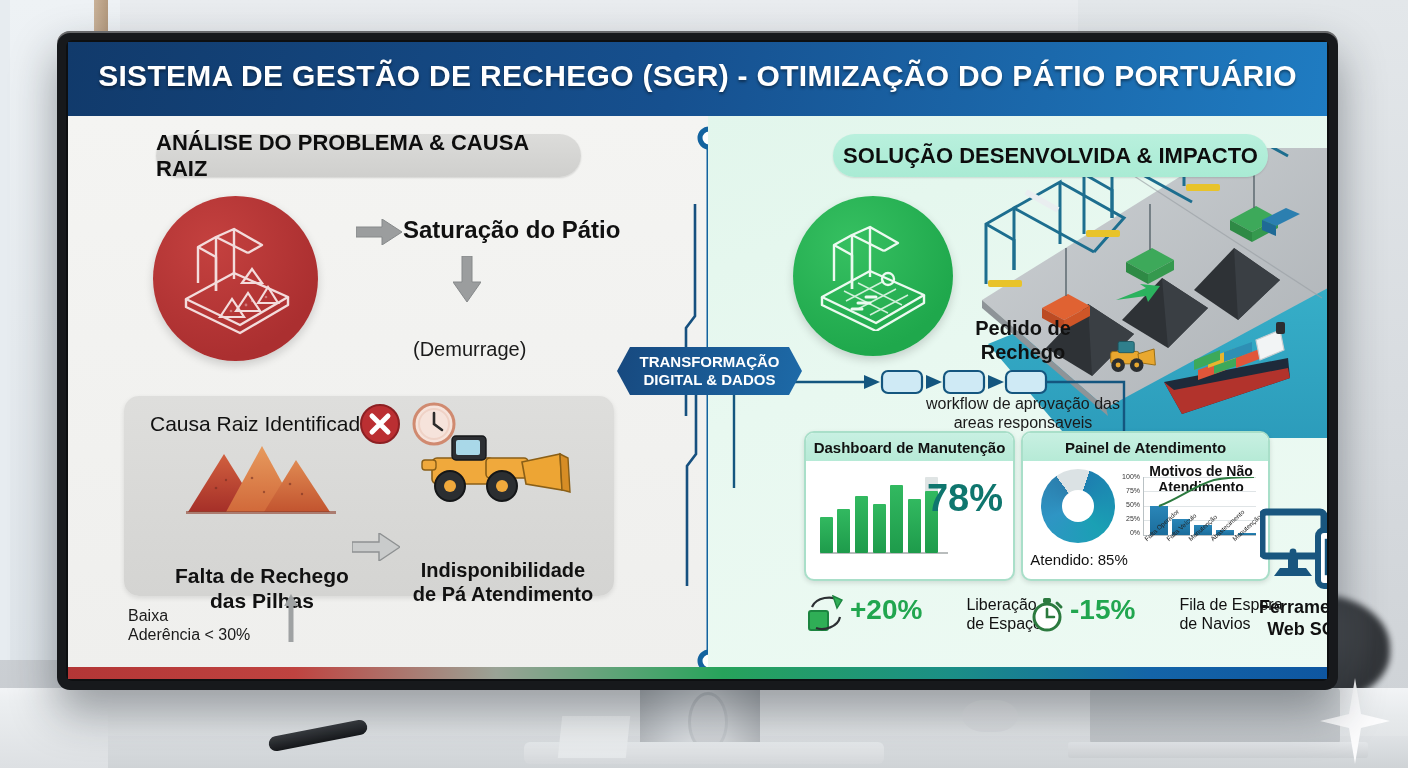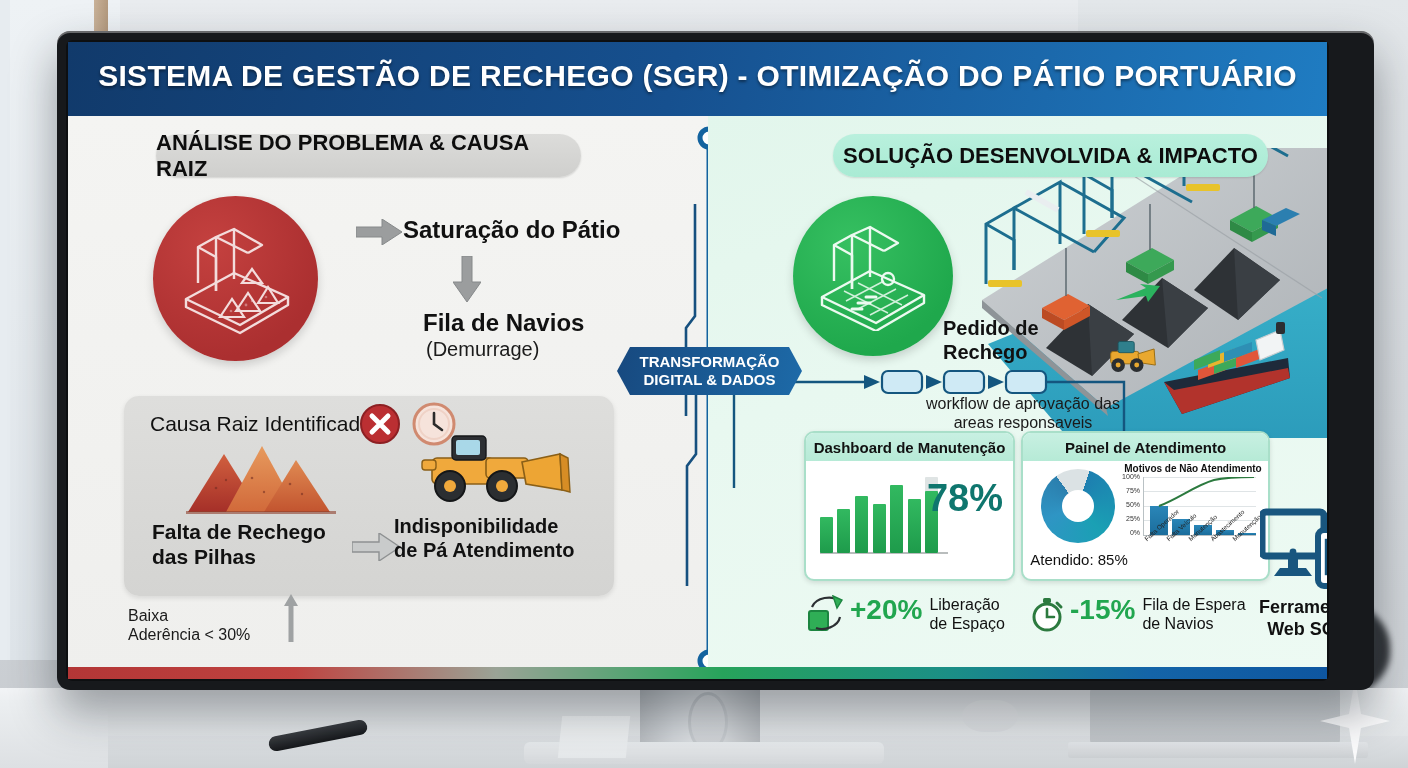--- a/index.html
+++ b/index.html
@@ -47,21 +47,21 @@
     border-radius:8px;background:linear-gradient(180deg,#3a3d41,#16181b);transform:rotate(-11deg);}
   .paper1{position:absolute;left:560px;top:716px;width:68px;height:42px;
     background:linear-gradient(180deg,#f7f9fa,#e6e9eb);transform:skewX(-6deg);}
   .obj-dark{position:absolute;left:1010px;top:660px;width:28px;height:62px;
     border-radius:6px;background:linear-gradient(180deg,#3c4044,#202327);}
   .sparkle{position:absolute;right:18px;top:678px;width:70px;height:86px;}
 
   
   .monitor{position:absolute;left:57px;top:31px;width:1281px;height:659px;
     background:#17191c;border-radius:13px;
-    box-shadow:0 22px 46px rgba(25,30,38,.42), 0 2px 0 rgba(255,255,255,.35) inset;padding-left:36px;}
+    box-shadow:0 22px 46px rgba(25,30,38,.42), 0 2px 0 rgba(255,255,255,.35) inset;}
   .monitor-inner{position:absolute;left:9px;top:9px;width:1263px;height:641px;
     background:#0d0f11;border-radius:7px;overflow:hidden;}
   .screen{position:absolute;left:2px;top:2px;width:1259px;height:637px;overflow:hidden;
     background:#f2f2f0;}
 
   
   .title-bar{position:absolute;left:0;top:0;width:1259px;height:74px;
     background:linear-gradient(100deg,#113a6b 0%,#16508f 48%,#1f7cc2 100%);}
   .title-bar h1{margin:0;position:absolute;left:0;right:0;top:17px;text-align:center;
     color:#ffffff;font-size:30px;font-weight:bold;letter-spacing:.3px;
@@ -92,50 +92,50 @@
     background:radial-gradient(circle at 36% 30%,#c4413f,#ab2f30 72%);
     box-shadow:0 4px 10px rgba(0,0,0,.16);}
   .circ-green{left:85px;top:80px;width:160px;height:160px;
     background:radial-gradient(circle at 36% 30%,#36c061,#1fa84c 72%);
     box-shadow:0 4px 10px rgba(0,0,0,.16);}
 
   
   .flow-lbl{position:absolute;font-weight:bold;color:#111;text-align:center;}
   .flow-1{left:335px;top:100px;font-size:24px;}
   .flow-2{left:355px;top:193px;font-size:24px;}
-  .flow-2sub{left:358px;top:222px;font-size:20px;font-weight:normal;color:#1b1b1b;}
+  .flow-2sub{left:345px;top:222px;font-size:20px;font-weight:normal;color:#1b1b1b;}
 
   .arrow-right-gray{position:absolute;left:288px;top:103px;width:46px;height:26px;}
   .arrow-down-gray{position:absolute;left:385px;top:140px;width:28px;height:46px;}
 
   
   .root-box{position:absolute;left:56px;top:280px;width:490px;height:200px;
     border-radius:15px;background:linear-gradient(180deg,#dededc,#d4d4d2);
     box-shadow:0 2px 5px rgba(0,0,0,.10);}
   .root-title{position:absolute;left:26px;top:16px;font-size:21px;color:#111;}
-  .rc-lbl{position:absolute;font-weight:bold;color:#111;text-align:left;}
+  .rc-lbl{position:absolute;font-weight:bold;color:#111;text-align:center;margin-top:44px;}
   .rc-left{left:28px;top:123px;width:220px;font-size:21px;line-height:25px;}
   .rc-right{left:270px;top:118px;width:218px;font-size:20px;line-height:24px;}
   .rc-right-sub{left:270px;top:166px;width:218px;font-size:18px;font-weight:normal;text-align:center;color:#111;position:absolute;}
   .arrow-mid{position:absolute;left:228px;top:137px;width:48px;height:28px;}
 
   .baixa{position:absolute;left:60px;top:490px;font-size:16px;color:#1a1a1a;line-height:19px;}
   .arrow-up-thin{position:absolute;left:216px;top:478px;width:14px;height:48px;}
 
   
   .divider{position:absolute;left:600px;top:0;width:82px;height:563px;}
   .transform-badge{position:absolute;left:549px;top:231px;width:185px;height:48px;
     color:#fff;font-weight:bold;font-size:15px;line-height:18px;text-align:center;
     display:flex;flex-direction:column;align-items:center;justify-content:center;
     background:linear-gradient(100deg,#17497f,#1d6aa8);
     clip-path:polygon(0 50%,13px 0,calc(100% - 13px) 0,100% 50%,calc(100% - 13px) 100%,13px 100%);
     box-shadow:0 2px 5px rgba(0,0,0,.25);}
 
   
-  .pedido-lbl{position:absolute;left:235px;top:200px;width:160px;
+  .pedido-lbl{position:absolute;left:235px;top:200px;width:160px;text-align:center;
     font-weight:bold;font-size:20px;line-height:24px;color:#111;}
   .wf-sub{position:absolute;left:165px;top:278px;width:300px;text-align:center;
     font-size:16px;line-height:19px;color:#1a1a1a;}
 
   .card{position:absolute;border-radius:10px;background:#ffffff;
     border:2px solid #a9dfc9;overflow:hidden;box-shadow:0 2px 5px rgba(0,0,0,.12);}
   .card-hd{height:28px;display:flex;align-items:center;justify-content:center;
     font-weight:bold;font-size:15px;color:#111;
     background:linear-gradient(180deg,#c8f0e2,#b6ead6);}
   .card-a{left:96px;top:315px;width:207px;height:146px;}
@@ -151,33 +151,33 @@
   .donut-wrap{position:absolute;left:12px;top:34px;width:86px;height:110px;}
   .donut{width:74px;height:74px;border-radius:50%;
     background:conic-gradient(from 18deg,#1d7fb0 0deg,#1aa0b4 120deg,#2f95c4 230deg,#2b7fae 306deg,#dbe2e4 306deg 360deg);
     position:relative;margin:2px auto 0;}
   .donut::after{content:"";position:absolute;left:21px;top:21px;width:32px;height:32px;
     border-radius:50%;background:#fff;}
   .donut-lbl{position:absolute;left:-6px;top:84px;width:100px;text-align:center;font-size:15px;color:#111;}
   .donut-lbl b{font-weight:normal;}
 
   .pareto{position:absolute;left:96px;top:30px;width:140px;height:112px;}
-  .pareto-title{position:absolute;left:4px;top:0;width:140px;text-align:center;
-    font-size:10px;font-weight:bold;color:#111;}
+  .pareto-title{position:absolute;left:12px;top:0;width:140px;text-align:center;
+    font-size:14px;font-weight:bold;color:#111;}
   .pareto-plot{position:absolute;left:24px;top:14px;width:112px;height:58px;
     border-left:1px solid #b9c1c4;border-bottom:1px solid #b9c1c4;}
   .pareto-plot .grid{position:absolute;left:0;width:112px;height:1px;background:#dfe4e6;}
   .pareto-plot .pbar{position:absolute;bottom:0;background:linear-gradient(180deg,#2a86b8,#1b6d9c);}
   .ptick{position:absolute;left:0;font-size:7px;color:#333;text-align:right;width:21px;}
   .pcat{position:absolute;font-size:6.5px;color:#222;transform:rotate(-42deg);
     transform-origin:left top;white-space:nowrap;}
 
   .metric{position:absolute;display:flex;align-items:center;}
   .metric .num{font-size:28px;font-weight:bold;color:#21a64f;margin:0 7px 8px 4px;}
-  .metric .txt{font-size:16px;line-height:19px;color:#111;}
+  .metric .txt{font-size:16px;line-height:19px;color:#111;margin-left:37px;}
   .met-1{left:98px;top:478px;}
   .met-2{left:320px;top:478px;}
 
   .tool-lbl{position:absolute;left:540px;top:480px;width:120px;text-align:center;
     font-weight:bold;font-size:18px;line-height:22px;color:#111;}
   .tool-icon{position:absolute;left:552px;top:392px;width:100px;height:82px;}
 </style>
 </head>
 <body>
 
@@ -247,21 +247,20 @@
         </div>
 
         <svg class="arrow-right-gray" viewBox="0 0 46 26">
           <path d="M0 8 H26 V0 L46 13 L26 26 V18 H0 Z" fill="#9b9d9e" stroke="#86898a" stroke-width="1"></path>
         </svg>
         <div class="flow-lbl flow-1">Saturação do Pátio</div>
 
         <svg class="arrow-down-gray" viewBox="0 0 28 46">
           <path d="M9 0 H19 V26 H28 L14 46 L0 26 H9 Z" fill="#9b9d9e" stroke="#86898a" stroke-width="1"></path>
         </svg>
-        <div class="flow-lbl flow-2">Fila de Navios</div>
         <div class="flow-lbl flow-2sub">(Demurrage)</div>
 
         <div class="root-box">
           <div class="root-title">Causa Raiz Identificada:</div>
 
           <svg style="position:absolute;left:62px;top:44px;" width="150" height="78" viewBox="0 0 150 78">
             <path d="M2 72 L38 14 L74 72 Z" fill="url(#g1)"></path>
             <path d="M40 72 L76 6 L112 72 Z" fill="url(#g2)"></path>
             <path d="M78 72 L110 20 L144 72 Z" fill="url(#g3)"></path>
             <defs>

